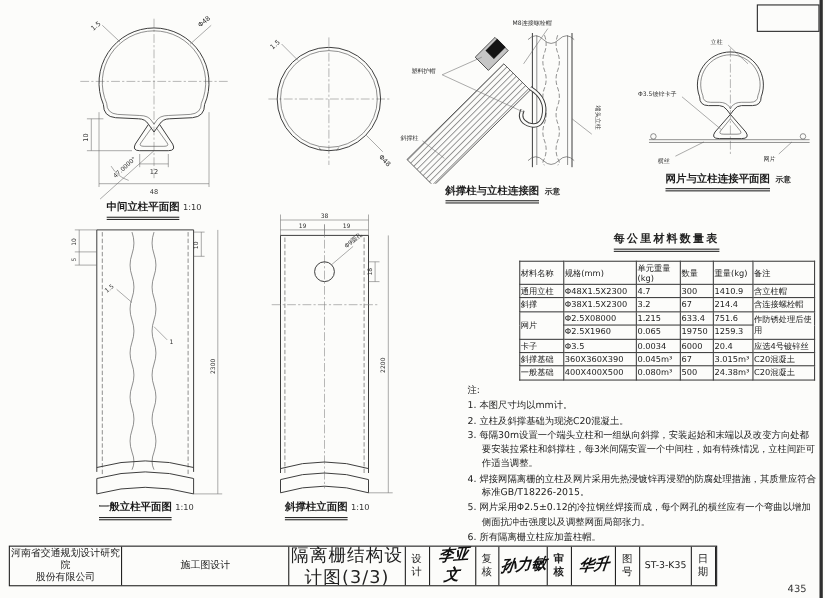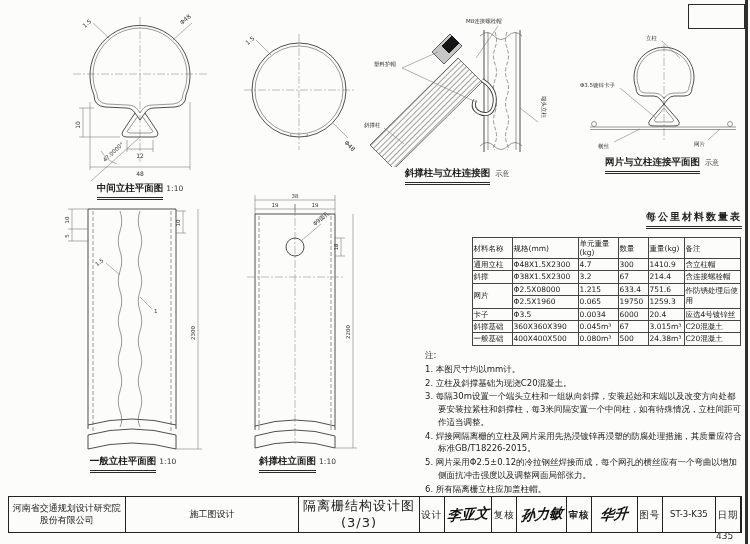--- a/index.html
+++ b/index.html
@@ -4,44 +4,44 @@
 <style>
   html,body{margin:0;padding:0;background:#e8e8e4;}
   .sheet{position:relative;width:750px;height:544px;background:#fcfcfa;
          font-family:"DejaVu Sans","Liberation Sans",sans-serif;color:#222;overflow:hidden;}
   
   .dwg{position:absolute;}
   .dwg-title{width:100%;text-align:center;font-size:9.5px;font-weight:bold;color:#1c1c1c;white-space:nowrap;}
   .tline{display:inline-block;border-bottom:1px solid #2a2a2a;padding-bottom:1.5px;position:relative;}
   .tline::after{content:"";position:absolute;left:0;right:0;bottom:-3px;border-bottom:1px solid #2a2a2a;}
   .tscale{font-size:7.5px;font-weight:normal;margin-left:3px;color:#333;}
-  .tnote{font-size:7px;font-weight:normal;margin-left:5px;color:#333;}
+  .tnote{font-size:7px;font-weight:bold;margin-left:5px;color:#333;}
   
   svg{display:block;}
   .ol{stroke:#3c3c3c;stroke-width:.9;fill:none;}
   .ol2{stroke:#555;stroke-width:.6;fill:none;}
   .cl{stroke:#888;stroke-width:.55;fill:none;stroke-dasharray:8 2 2 2;}
   .dsh{stroke:#555;stroke-width:.6;fill:none;stroke-dasharray:4 2;}
   .dim{stroke:#666;stroke-width:.5;fill:none;}
   .dt{font-size:6px;fill:#333;}
   .dts{font-size:5.5px;fill:#333;}
   
   .mtable-wrap{position:absolute;left:470px;top:210px;width:272px;}
-  .mtable-title{text-align:right;font-size:10px;font-weight:bold;letter-spacing:2px;margin-bottom:10px;}
+  .mtable-title{text-align:center;font-size:10px;font-weight:bold;letter-spacing:2px;margin-bottom:10px;}
   .mtable-title .tline{padding-bottom:2px;}
   table.mat{border-collapse:collapse;width:268px;margin:0 auto;table-layout:fixed;}
   table.mat th,table.mat td{border:0.8px solid #444;font-size:7.5px;font-weight:normal;
       text-align:left;padding:1px 1px;line-height:1.25;color:#222;word-break:break-all;}
   table.mat th{line-height:1.2;}
   
   .notes{position:absolute;left:425px;top:349px;width:318px;font-size:8.5px;line-height:1.5;color:#222;}
   .notes .nlab{margin-bottom:1px;}
   .notes .nitem{padding-left:13px;text-indent:-13px;margin-bottom:1px;}
   
-  .tb{position:absolute;left:8px;top:496px;width:734px;height:37px;border:1.6px solid #222;
+  .tb{position:absolute;left:8px;top:496px;width:644px;height:37px;border:1.6px solid #222;
       display:flex;box-sizing:border-box;background:#fcfcfa;}
   .tb .cell{border-right:1.2px solid #222;box-sizing:border-box;display:flex;flex-direction:column;
       align-items:center;justify-content:center;font-size:9px;line-height:1.25;text-align:center;}
   .tb .cell:last-child{border-right:none;}
   .tb .lab{font-size:9.5px;letter-spacing:1px;}
   .sig{font-size:14px;font-style:italic;font-weight:bold;color:#101010;transform:rotate(-4deg) skewX(-10deg);}
   .pageno{position:absolute;left:716px;top:531px;font-size:9px;color:#333;}
   .corner-box{position:absolute;left:688px;top:4px;width:57px;height:25px;border:1.4px solid #2a2a2a;box-sizing:border-box;}
   .right-border{position:absolute;left:745px;top:0;width:2.5px;height:544px;background:#2f2f2f;}
 </style>
@@ -348,21 +348,21 @@
   </div>
 
   <div class="tb">
     <div class="cell" style="width:122px;">
       <div>河南省交通规划设计研究院</div>
       <div>股份有限公司</div>
     </div>
     <div class="cell" style="width:182px;">
       <div>施工图设计</div>
     </div>
-    <div class="cell" style="width:126px;font-size:13px;letter-spacing:1px;">
+    <div class="cell" style="width:126px;font-size:16px;letter-spacing:1px;">
       <div>隔离栅结构设计图(3/3)</div>
     </div>
     <div class="cell lab" style="width:26px;">设计</div>
     <div class="cell" style="width:50px;">
       <span class="sig">李亚文</span>
     </div>
     <div class="cell lab" style="width:26px;">复核</div>
     <div class="cell" style="width:52px;">
       <span class="sig">孙力敏</span>
     </div>

